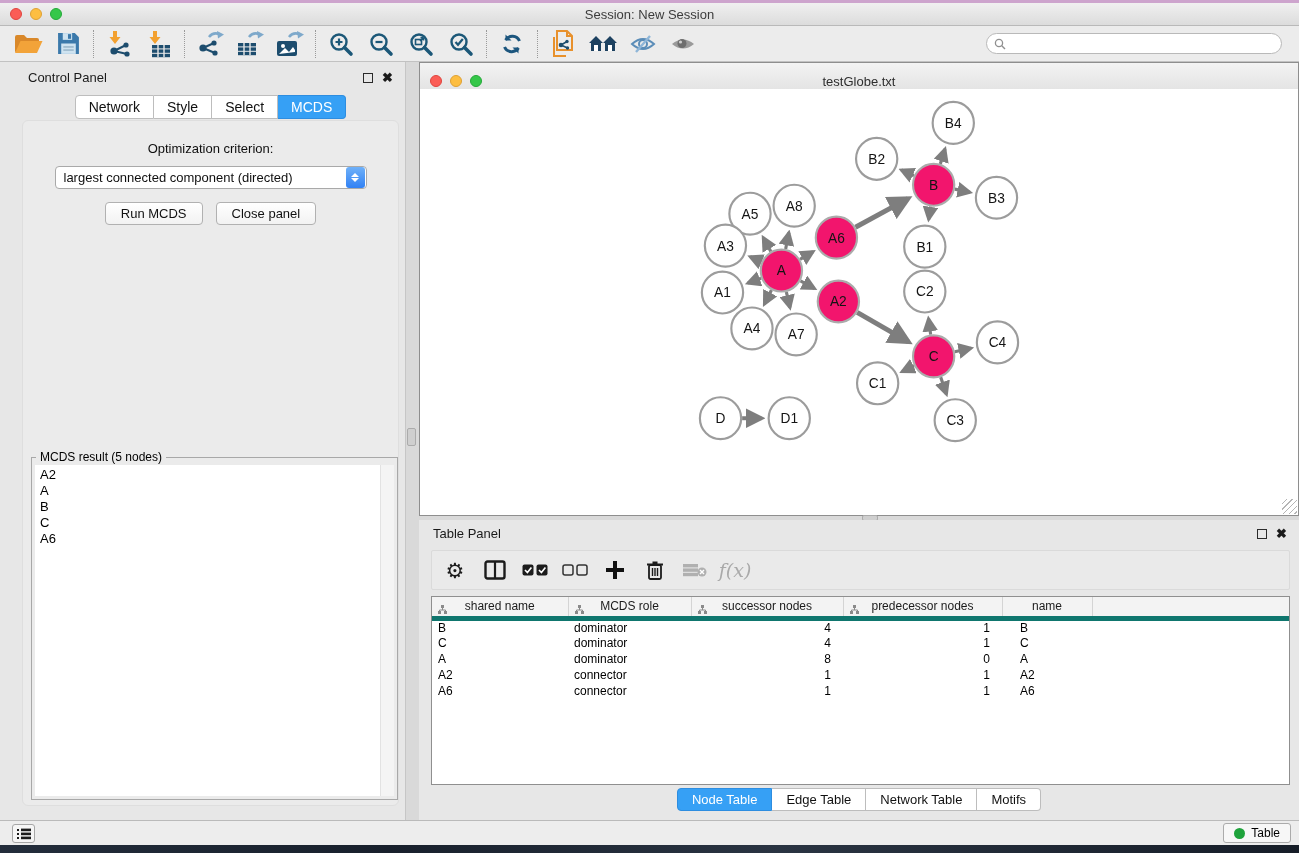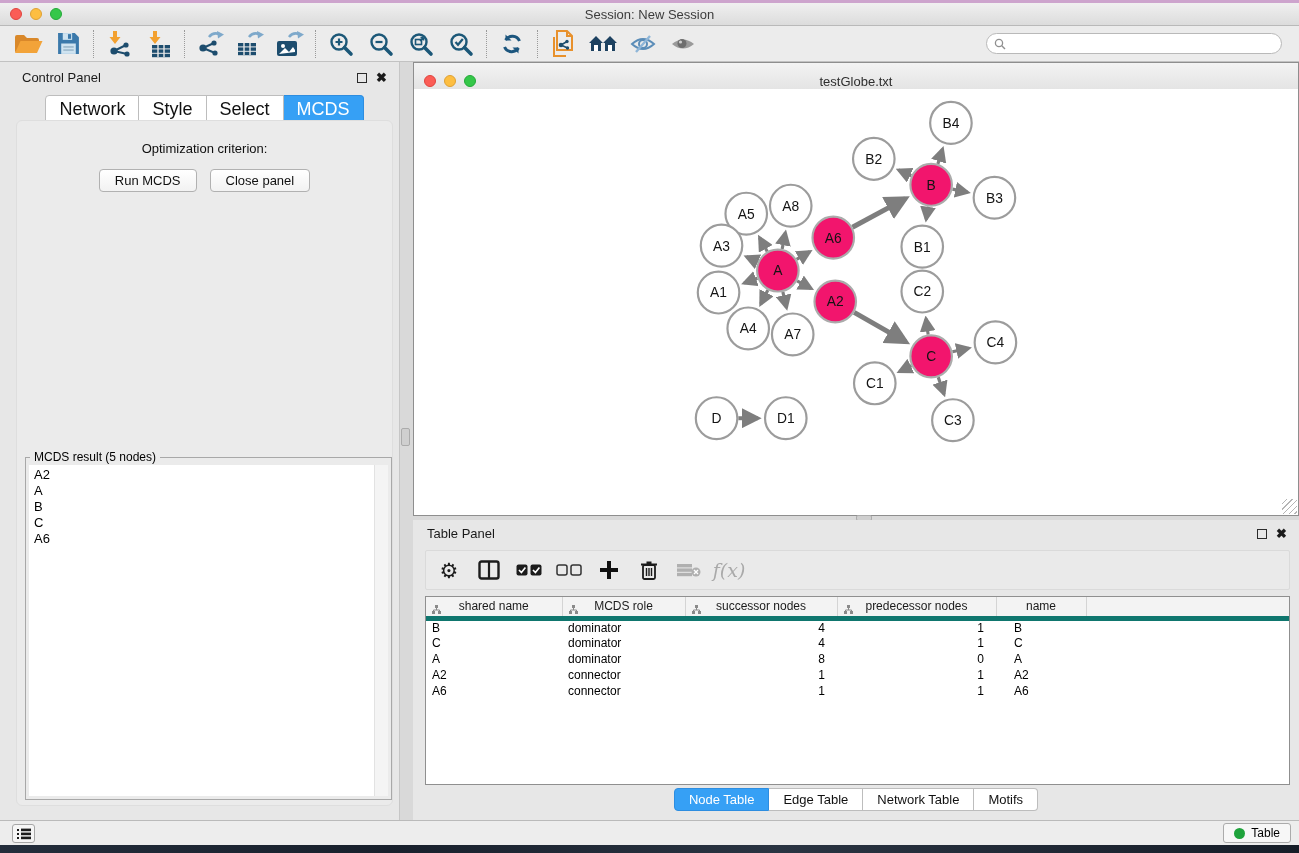--- a/index.html
+++ b/index.html
@@ -20,31 +20,31 @@
   
   .toolbar { position:absolute; top:26px; left:0; right:0; height:36px; background:#ececec;
     border-bottom:1px solid #c2c2c2; display:flex; align-items:center; padding:0 8px; }
   .ticon { width:40px; height:32px; display:flex; align-items:center; justify-content:center; cursor:default; }
   .tsep { border-left:1px dotted #9a9a9a; height:28px; margin:0 5px; }
   .searchbox { margin-left:auto; margin-right:9px; width:296px; height:21px; background:#fff;
     border:1px solid #b9b9b9; border-radius:11px; display:flex; align-items:center; padding:0 7px; }
   .searchbox input { border:none; outline:none; flex:1; font-size:12px; margin-left:5px; font-family:"Liberation Sans",sans-serif; background:transparent; }
 
   
-  .main { position:absolute; top:62px; left:10px; right:0; height:758px; background:#4d7c0f; }
+  .main { position:absolute; top:62px; left:16px; right:0; height:758px; background:#4d7c0f; }
 
   
   .cpanel { position:absolute; left:0; top:0; width:390px; height:100%; background:#e7e7e7; border-right:1px solid #c6c6c6; }
   .panel-head { display:flex; align-items:center; padding:8px 12px 4px 12px; }
   .panel-head .ptitle { font-size:13px; color:#1a1a1a; }
   .panel-head .pbtns { margin-left:auto; display:flex; gap:9px; align-items:center; }
   .float-btn { width:10px; height:10px; border:1.6px solid #2b2b2b; display:inline-block; }
   .close-btn { font-size:13px; font-weight:bold; color:#1a1a1a; line-height:10px; }
   .cp-tabs { display:flex; justify-content:center; margin-top:6px; }
-  .cp-tab { font-size:18px; padding:3px 13px; background:#fff; border:1px solid #bdbdbd; border-left:none; color:#111; }
+  .cp-tab { font-size:14px; padding:3px 13px; background:#fff; border:1px solid #bdbdbd; border-left:none; color:#111; }
   .cp-tab:first-child { border-left:1px solid #bdbdbd; border-radius:4px 0 0 4px; }
   .cp-tab:last-child { border-radius:0 4px 4px 0; }
   .cp-tab.active { background:#36a0f5; border-color:#2d8de0; color:#fff; }
   .cp-inner { position:absolute; left:6px; right:6px; top:58px; bottom:14px; background:#ebebeb; border:1px solid #dedede; border-radius:6px; }
   .opt-label { text-align:center; font-size:13px; color:#0f0f0f; margin-top:20px; }
   .dd { margin:10px auto 0 auto; width:312px; height:23px; background:#fff; border:1px solid #a9a9a9; border-radius:4px; display:flex; align-items:center; position:relative; }
   .dd .dd-text { font-size:13px; color:#0f0f0f; padding-left:8px; flex:1; white-space:nowrap; }
   .dd .stepper { width:19px; height:21px; border-radius:3px; background:linear-gradient(#6fb1f9,#3181f4); margin-right:1px;
     display:flex; flex-direction:column; align-items:center; justify-content:center; gap:1px; }
   .chev { width:0; height:0; border-left:4px solid transparent; border-right:4px solid transparent; }
@@ -287,20 +287,27 @@
       </span>
     </div>
     <div class="cp-tabs">
       <span class="cp-tab">Network</span>
       <span class="cp-tab">Style</span>
       <span class="cp-tab">Select</span>
       <span class="cp-tab active">MCDS</span>
     </div>
     <div class="cp-inner">
       <div class="opt-label">Optimization criterion:</div>
+      <div class="dd">
+        <span class="dd-text">largest connected component (directed)</span>
+        <span class="stepper">
+          <span class="chev up"></span>
+            <span class="chev down"></span>
+        </span>
+      </div>
       <div class="btn-row">
         <button class="mac-btn">Run MCDS</button>
         <button class="mac-btn">Close panel</button>
       </div>
       <div class="result-group">
         <span class="result-legend">MCDS result (5 nodes)</span>
         <div class="result-list" id="result-list">
             <div class="result-item">A2</div>
             <div class="result-item">A</div>
             <div class="result-item">B</div>

